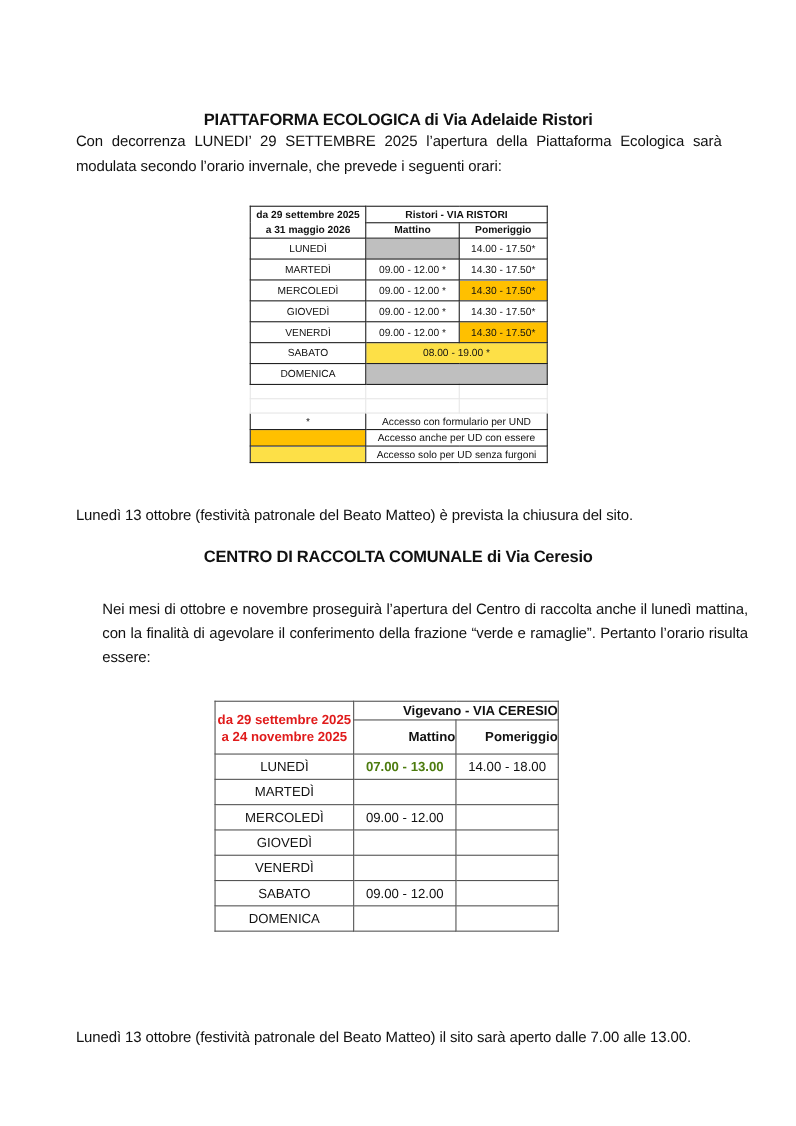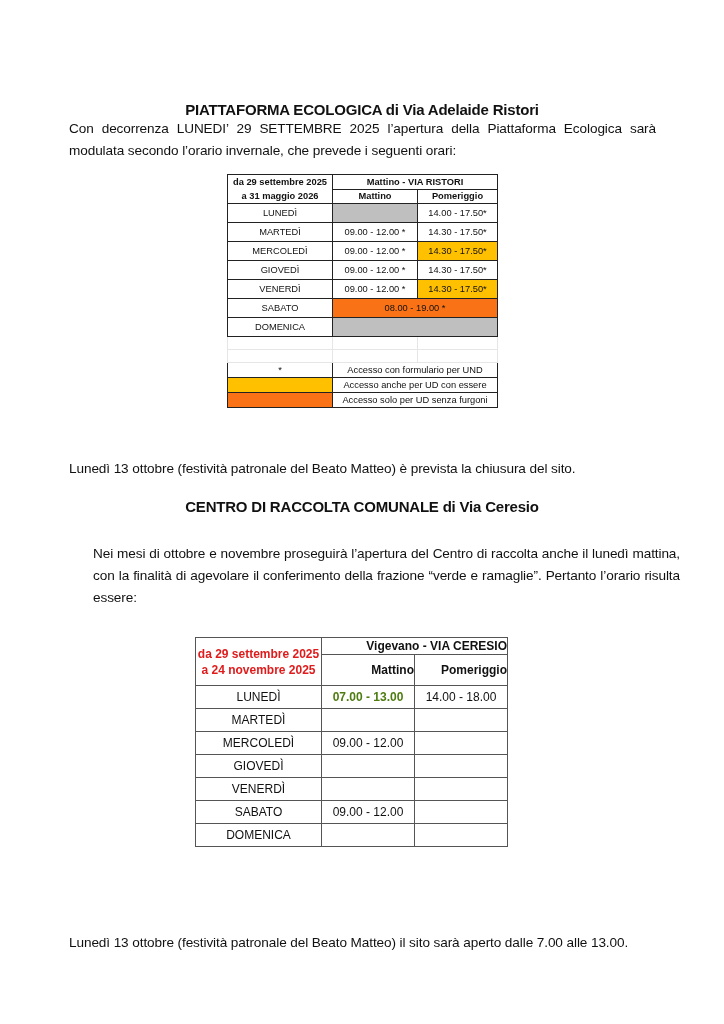--- a/index.html
+++ b/index.html
@@ -13,27 +13,27 @@
   }
   .para {
     position: absolute; left: 69px; width: 587px;
     font-size: 13.6px; line-height: 22px; text-align: justify; letter-spacing: -0.1px;
   }
   .para.last-left { text-align-last: left; margin-left: 24px; }
   table { border-collapse: collapse; position: absolute; table-layout: fixed; }
   td { padding: 0; text-align: center; vertical-align: middle; overflow: hidden; white-space: nowrap; }
 
   
-  #t1 { left: 227px; top: 174px; font-size: 9.3px; }
+  #t1 { left: 227px; top: 187px; font-size: 9.3px; }
   #t1 td { border: 1px solid #222; height: 18px; }
   #t1 .hdr { font-weight: bold; height: 13px; }
   #t1 .hdr-left { font-weight: bold; line-height: 14px; white-space: normal; }
   #t1 .gray { background: #bfbfbf; }
   #t1 .orange { background: #ffc000; }
-  #t1 .green { background: #f97316; }
+  #t1 .green { background: #fde047; }
   #t1 .spacer td { border: 1px solid #e6e6e6; border-top-color: #222; height: 12px; }
   #t1 .spacer2 td { border: 1px solid #e6e6e6; height: 12px; }
   #t1 .legend td { height: 14px; border: 1px solid #222; }
 
   
   #t2 { left: 195px; top: 637px; font-size: 12px; border-radius: 14px; }
   #t2 td { border: 1px solid #555; height: 22px; }
   #t2 .hdr { font-weight: bold; height: 16px; text-align: right; }
   #t2 .hdr-left { font-weight: bold; color: #e01b1b; line-height: 16px; white-space: normal; }
   #t2 .red { color: #4d7c0f; font-weight: bold; }
@@ -49,21 +49,21 @@
       <col style="width:105px">
       <col style="width:85px">
       <col style="width:80px">
     </colgroup>
   <tbody>
       <tr>
     <td rowspan="2" class="hdr-left">
       <span>da 29 settembre 2025</span><br>
       <span>a 31 maggio 2026</span>
     </td>
-    <td colspan="2" class="hdr">Mattino - VIA RISTORI</td>
+    <td colspan="2" class="hdr">Ristori - VIA RISTORI</td>
   </tr>
   <tr>
     <td class="hdr">Mattino</td>
     <td class="hdr">Pomeriggio</td>
   </tr>
   <tr>
     <td>LUNEDÌ</td>
     <td class="gray"></td>
     <td>14.00 - 17.50*</td>
   </tr>

